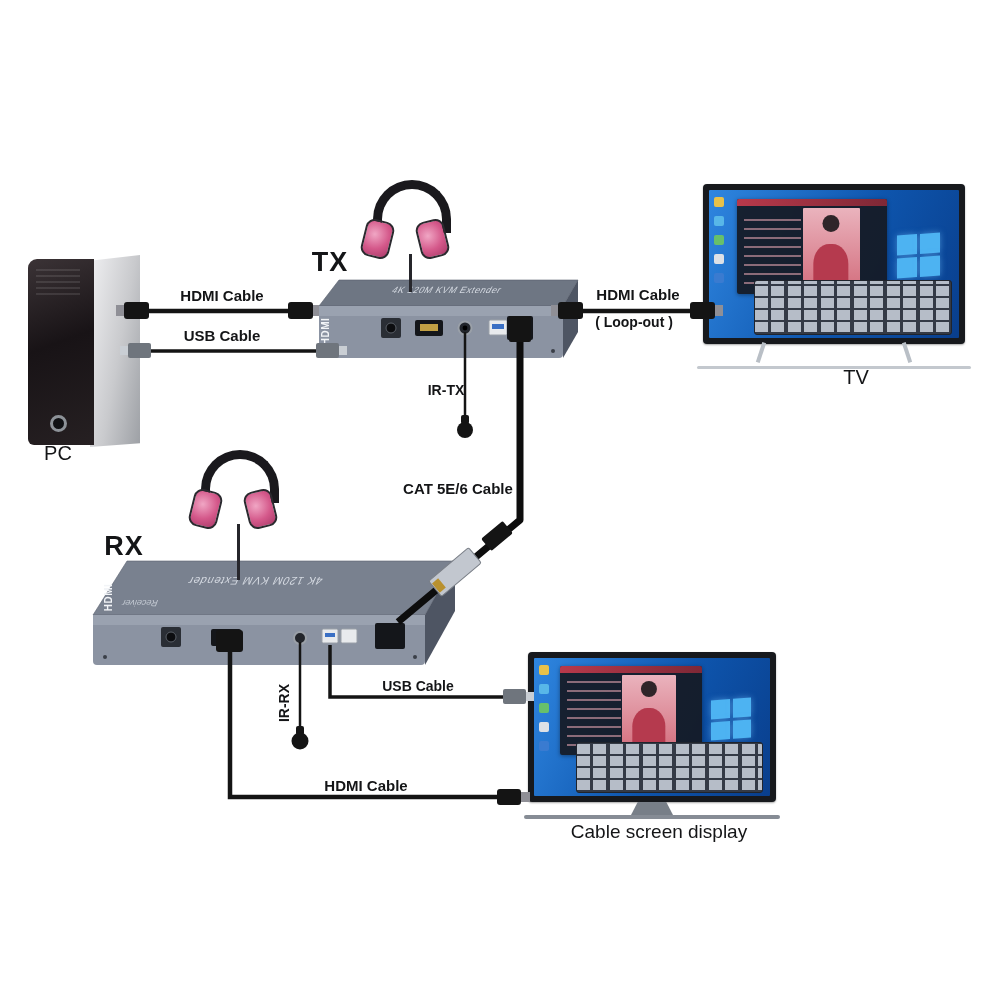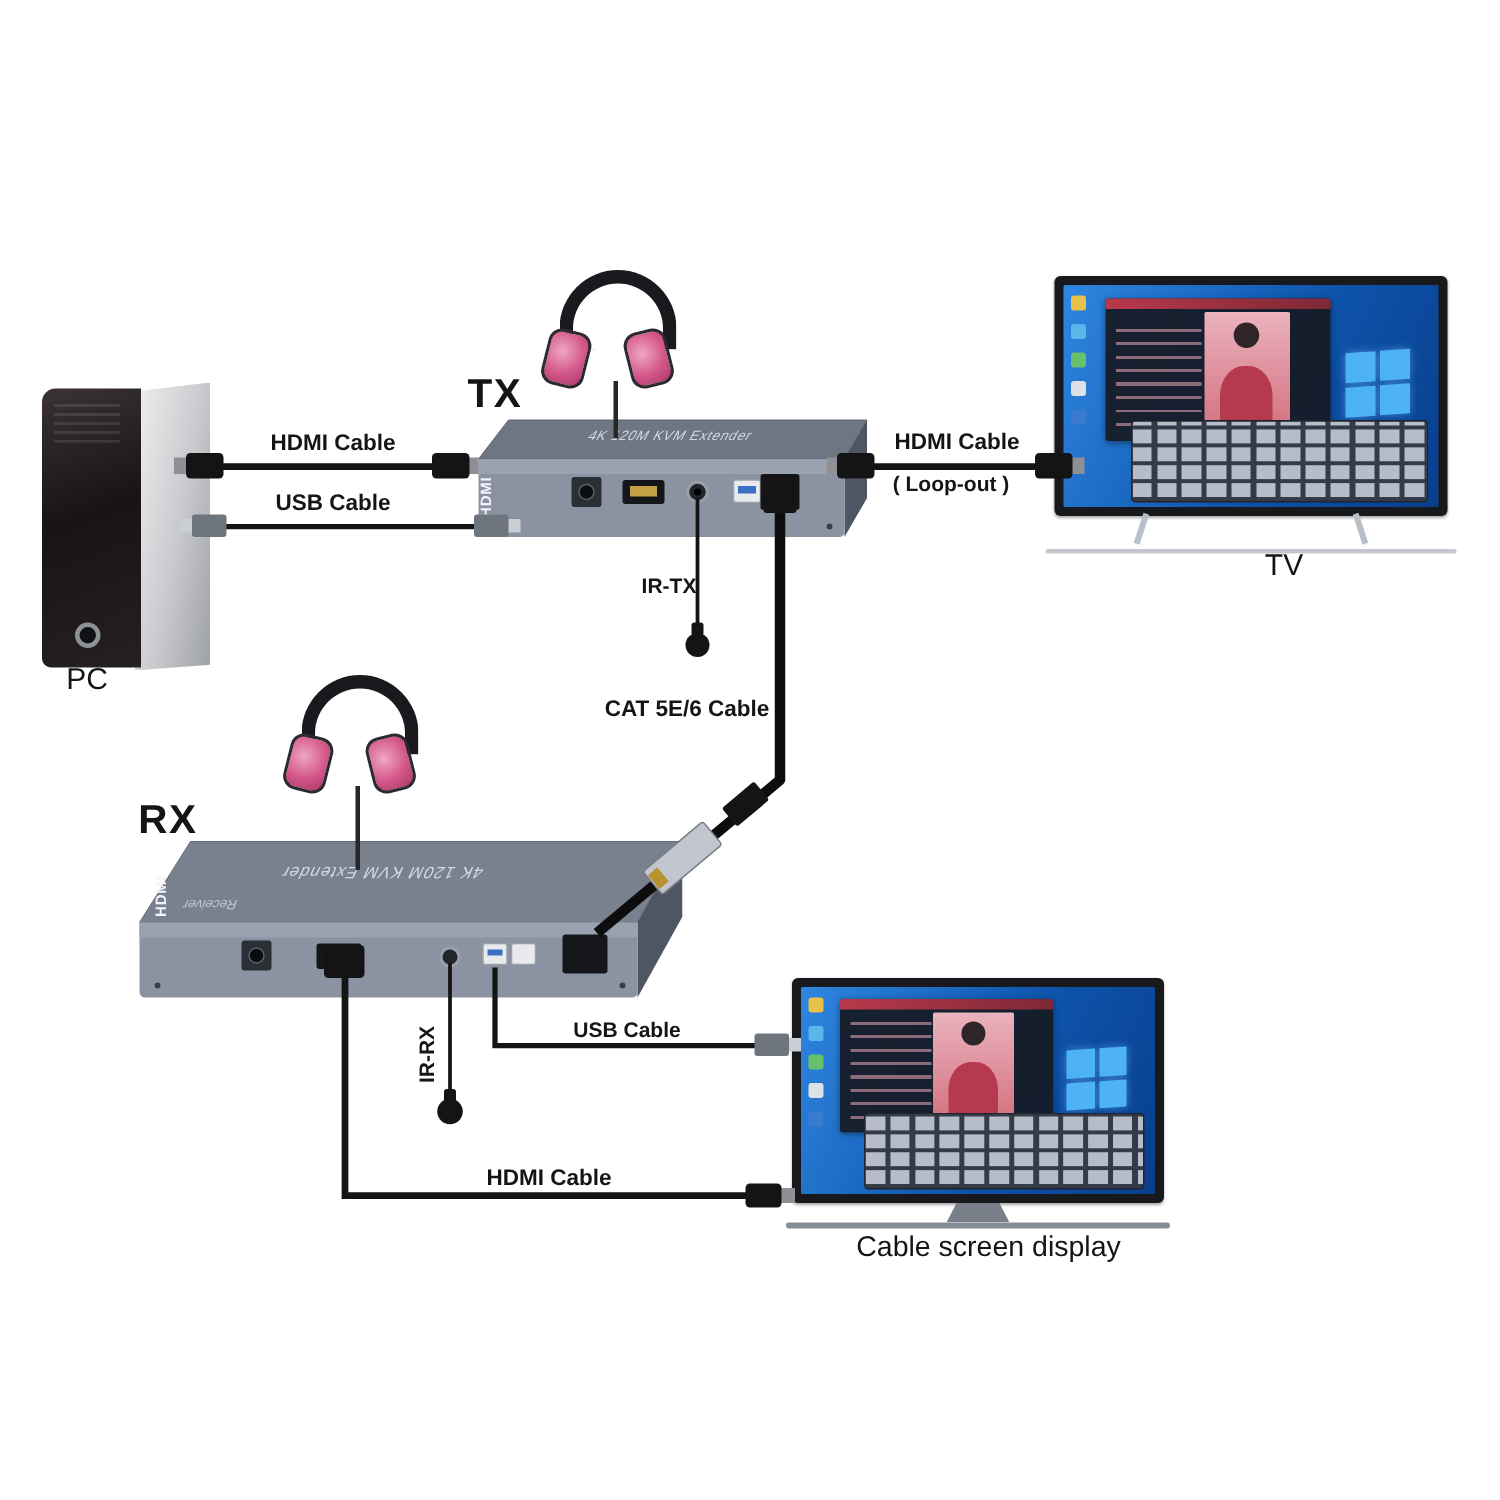--- a/index.html
+++ b/index.html
@@ -262,28 +262,28 @@
       <circle cx="300" cy="741" r="8.5" fill="#141414"></circle>
     </g>
     <g>
       <path d="M330,645 L330,697 L506,697" fill="none" stroke="#141414" stroke-width="3.5"></path>
       <rect x="524" y="692" width="10" height="9" fill="#c9ced4"></rect>
       <rect x="503" y="689" width="23" height="15" rx="2" fill="#6f757d"></rect>
     </g>
   </svg>
 
   <div class="lbl big toplayer" style="left:330px;top:247px;">TX</div>
-  <div class="lbl big toplayer" style="left:112px;top:531px;">RX</div>
+  <div class="lbl big toplayer" style="left:124px;top:531px;">RX</div>
   <div class="lbl dev toplayer" style="left:58px;top:442px;">PC</div>
   <div class="lbl dev toplayer" style="left:856px;top:366px;">TV</div>
   <div class="lbl dev toplayer" style="left:659px;top:821px;font-size:19px;">Cable screen display</div>
 
   <div class="lbl cable toplayer" style="left:222px;top:287px;">HDMI Cable</div>
   <div class="lbl cable toplayer" style="left:222px;top:327px;">USB Cable</div>
   <div class="lbl cable toplayer" style="left:638px;top:286px;">HDMI Cable</div>
   <div class="lbl small toplayer" style="left:634px;top:314px;">( Loop-out )</div>
   <div class="lbl small toplayer" style="left:446px;top:382px;">IR-TX</div>
-  <div class="lbl cable toplayer" style="left:458px;top:464px;">CAT 5E/6 Cable</div>
+  <div class="lbl cable toplayer" style="left:458px;top:480px;">CAT 5E/6 Cable</div>
   <div class="lbl small vert toplayer" style="left:284px;top:695px;">IR-RX</div>
   <div class="lbl small toplayer" style="left:418px;top:678px;">USB Cable</div>
   <div class="lbl cable toplayer" style="left:366px;top:777px;">HDMI Cable</div>
 
 </div>
 
 </body></html>

